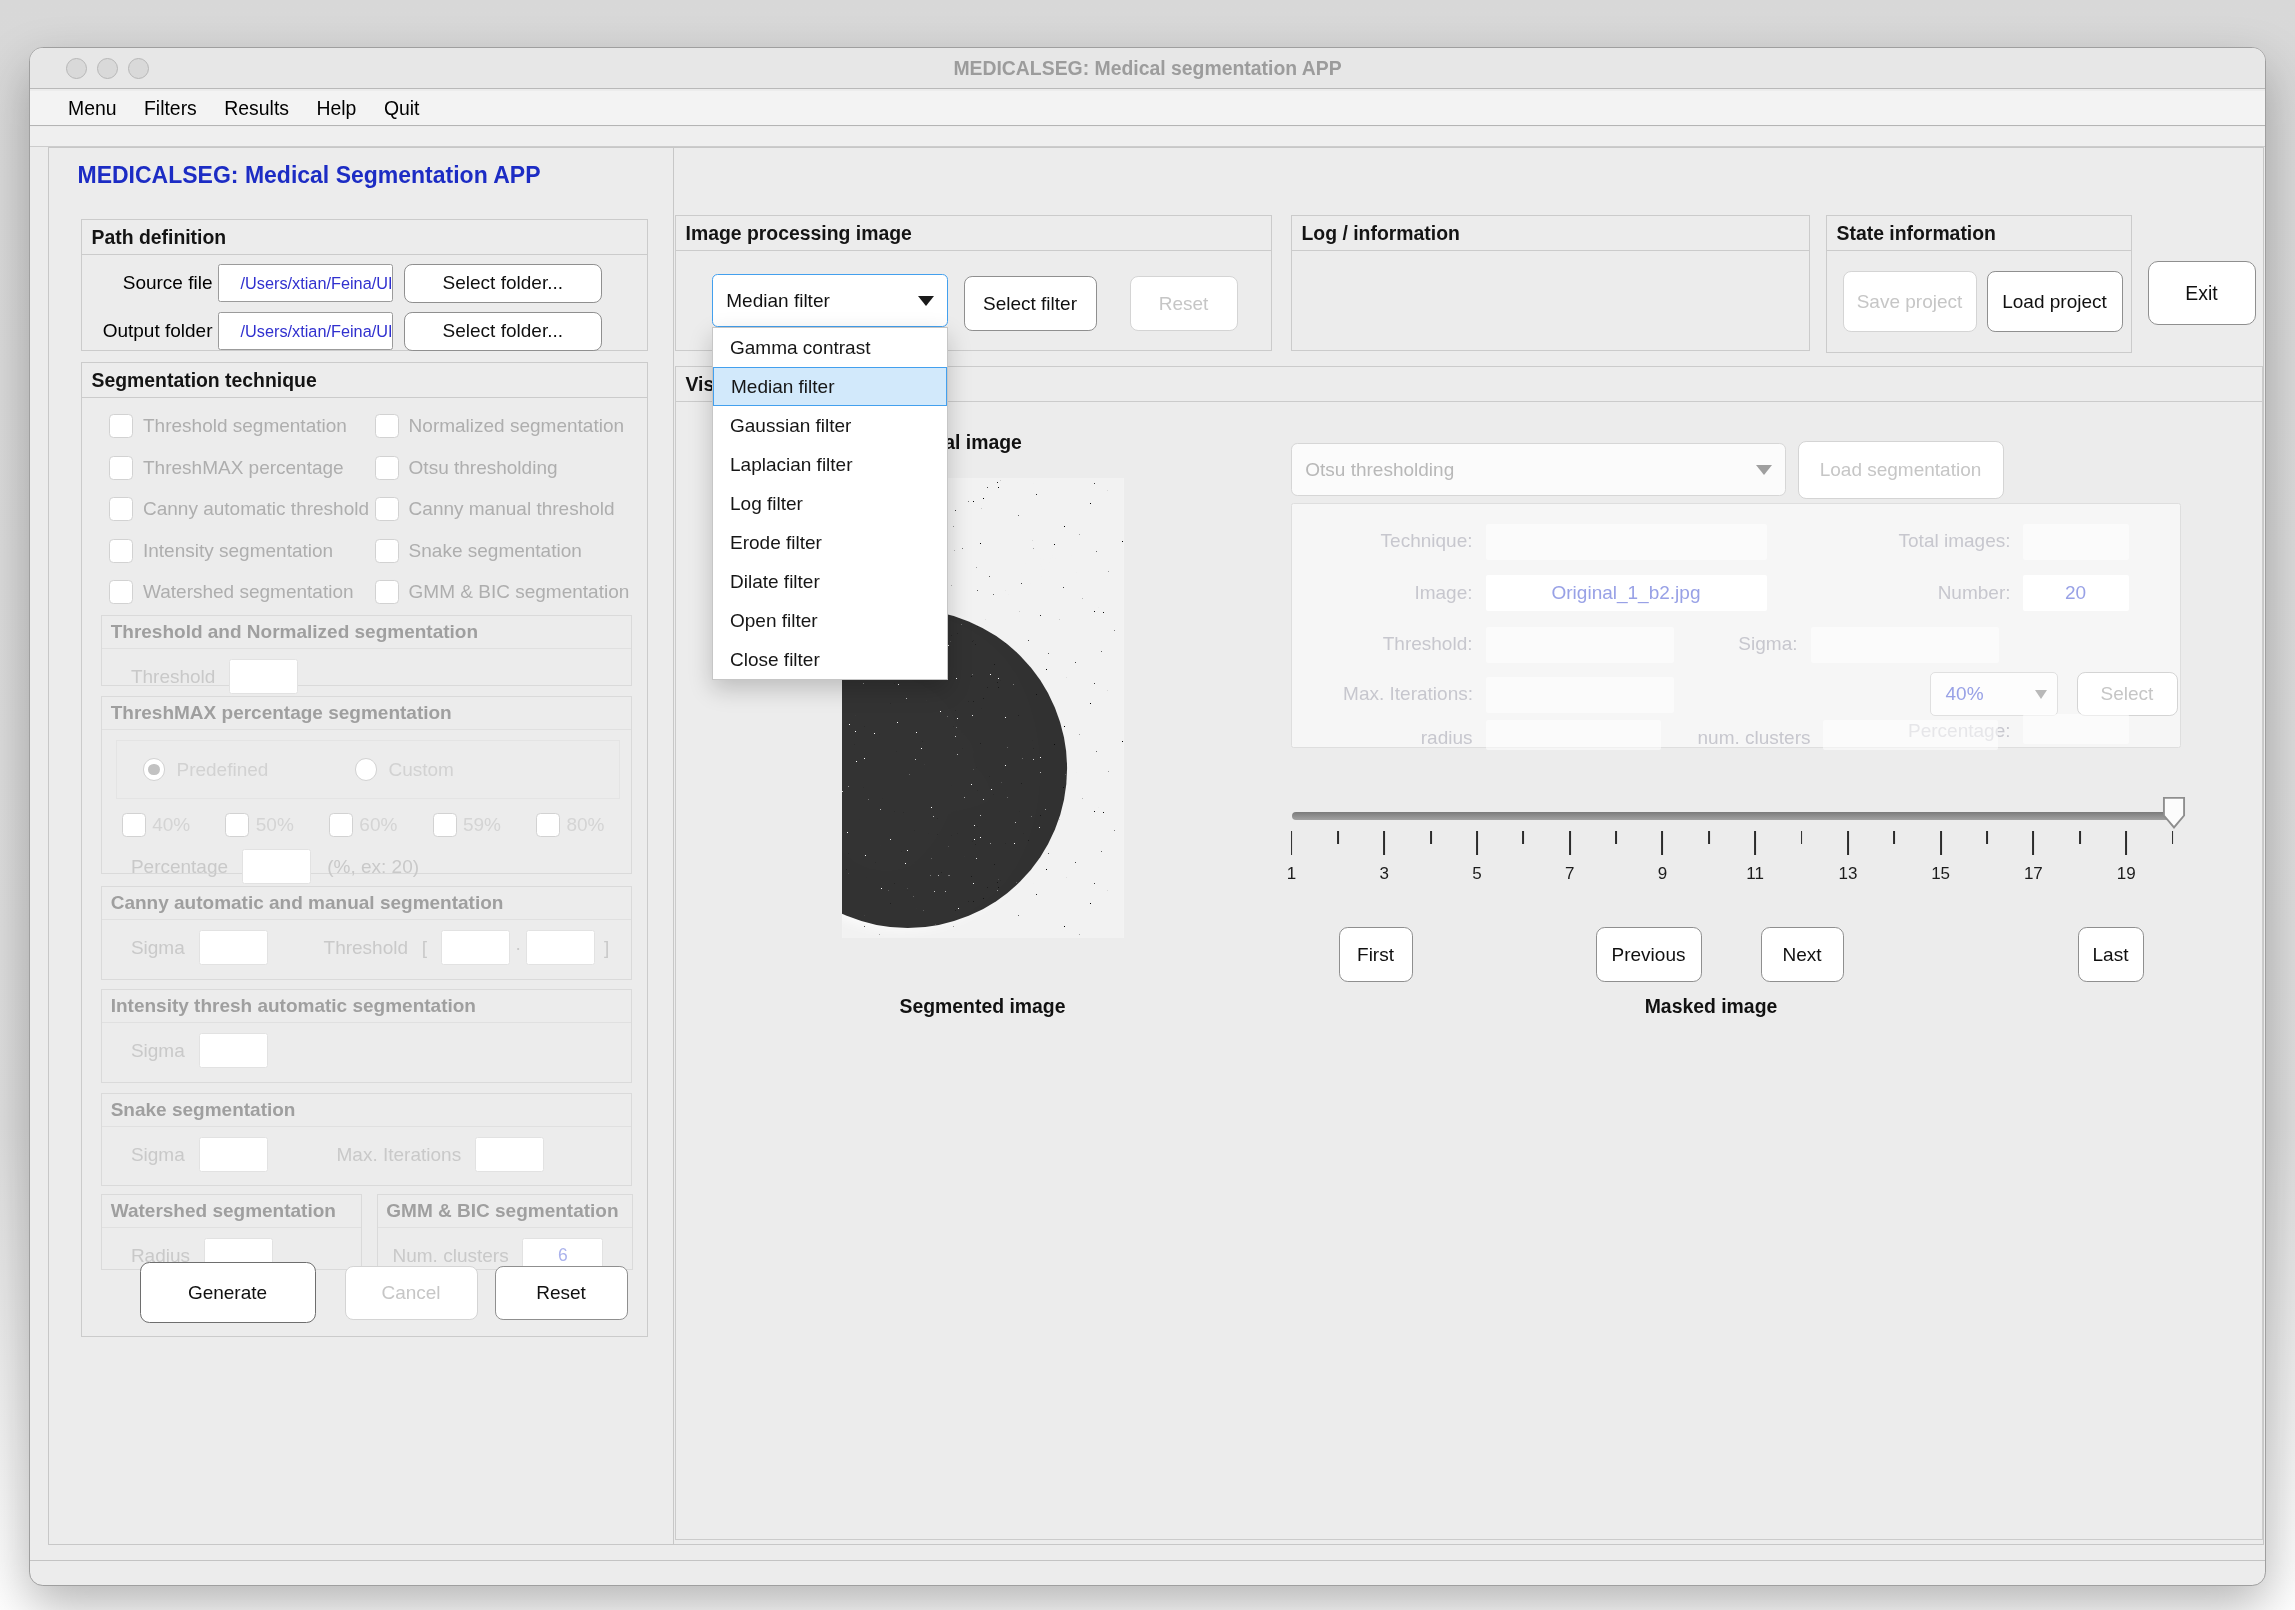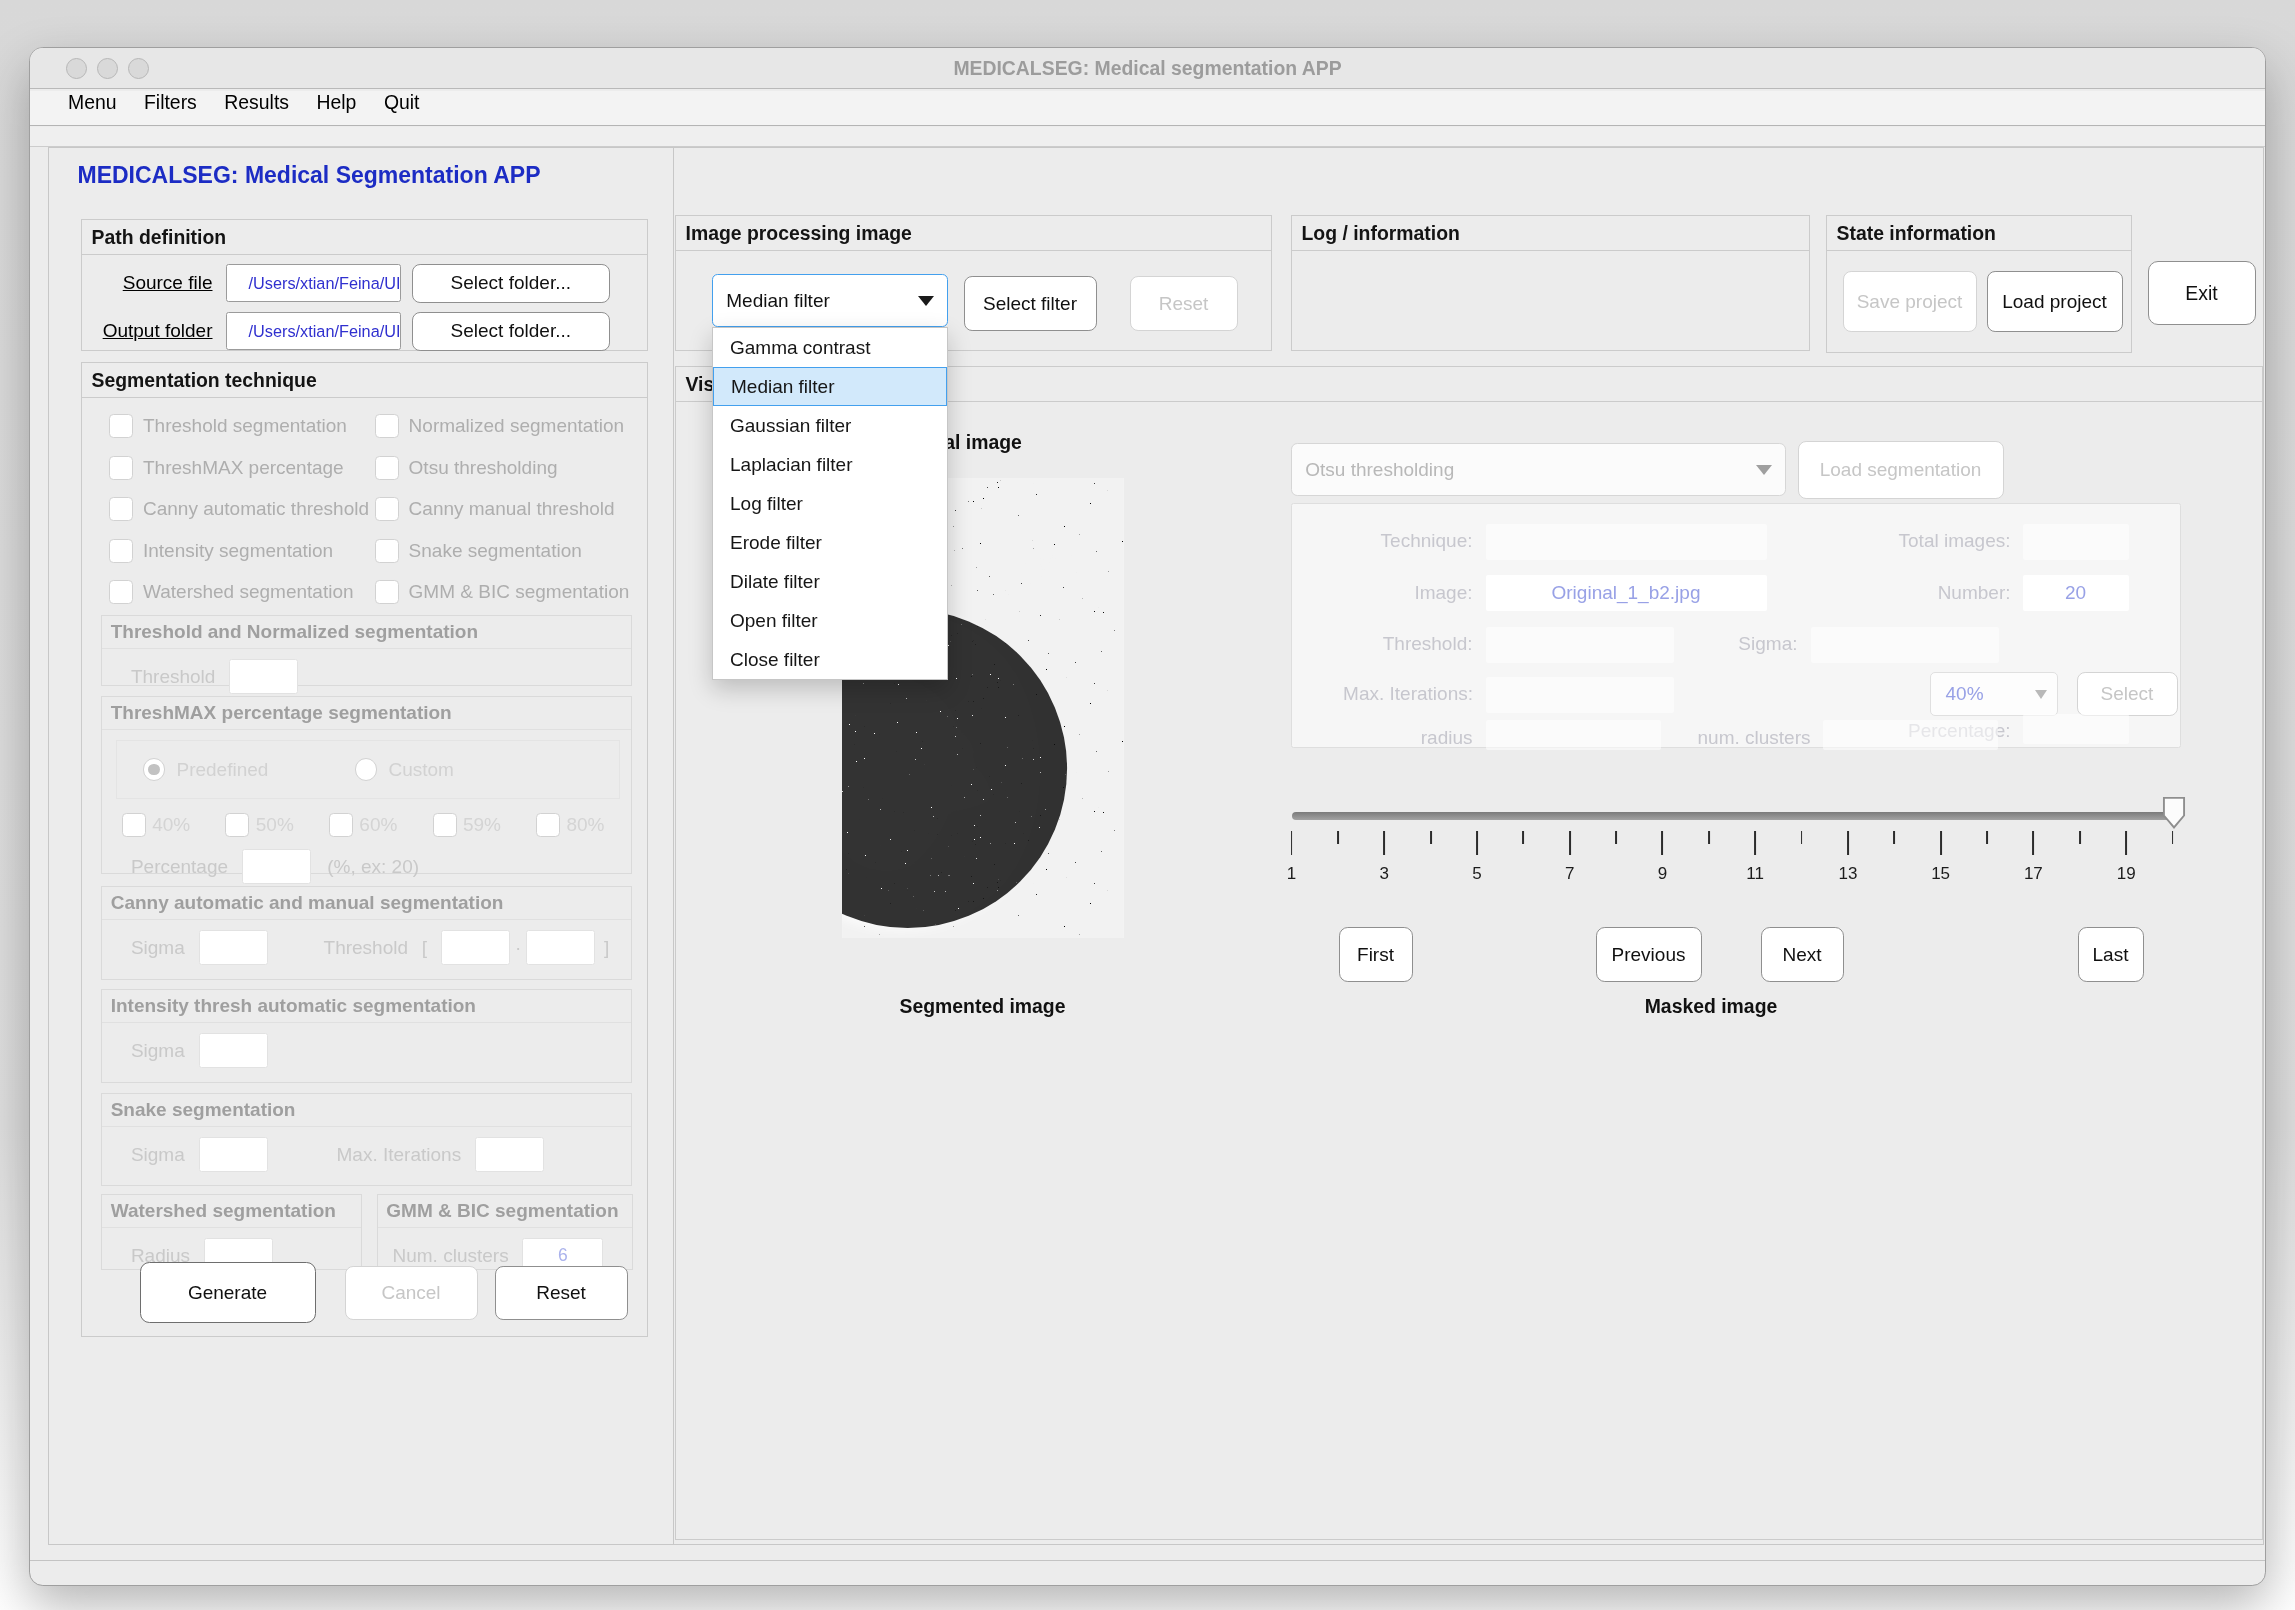--- a/index.html
+++ b/index.html
@@ -19,21 +19,21 @@
     position:absolute; left:0; top:0; right:0; height:41px;
     background:#e7e7e7; border-bottom:1.3px solid #b9b9b9;
     border-radius:12.5px 12.5px 0 0; display:flex; align-items:center;
   }
   .lights { position:absolute; left:36px; top:0; height:41px; display:flex; align-items:center; gap:10px; }
   .light { width:21px; height:21px; border-radius:50%; background:#d9d9d9; border:1.3px solid #b7b7b7; }
   .win-title { width:100%; text-align:center; font-weight:bold; font-size:19.4px; color:#9c9c9c; }
   .menubar {
     position:absolute; left:0; top:43px; right:0; height:35px;
     background:#f3f3f3; border-bottom:1.3px solid #b4b4b4;
-    display:flex; align-items:flex-start; gap:27.5px; padding-left:38px; font-size:19.4px; color:#000;
+    display:flex; align-items:center; gap:27.5px; padding-left:38px; font-size:19.4px; color:#000;
   }
   .menubar span { cursor:default; }
   .substrip {
     position:absolute; left:0; top:79px; right:0; height:20px;
     background:#efefef; border-bottom:1.3px solid #cccccc;
   }
   .footerline { position:absolute; left:0; right:0; top:1497px; height:16.3px; border-bottom:1.3px solid #c3c3c3; }
 
   
   .frame {
@@ -61,21 +61,21 @@
   }
   .field.blue { color:#3030cf; font-size:16.3px;padding-left:23px; }
   .cb { width:24px; height:24px; background:#fff; border:1.3px solid #d2d2d2; border-radius:4.4px; flex:none; }
   .rad { width:22.5px; height:22.5px; background:#fff; border:1.3px solid #d2d2d2; border-radius:50%; flex:none; position:relative; }
   .rad.on::after { content:""; position:absolute; inset:4.4px; border-radius:50%; background:#c2c2c2; }
   .dimtxt { color:#aeaeae; font-size:19px; white-space:nowrap; }
 
   
   #g-path { left:32px; top:71px; width:567px; height:132px; }
   .prow { display:flex; align-items:center; margin:8.8px 0 0 0; height:39px; }
-  .prow .plabel { width:131px; text-align:right; font-size:19px; color:#000; margin-right:13px; white-space:nowrap;text-decoration:underline; }
+  .prow .plabel { width:131px; text-align:right; font-size:19px; color:#000; margin-right:5px; white-space:nowrap; }
   .prow .field { width:175px; height:38px; }
   .prow .btn { width:198px; height:39px; margin-left:11.3px; }
 
   #g-tools { left:626px; top:67px; width:597px; height:136px; }
   #g-log  { left:1242px; top:67px; width:519px; height:136px; }
   #g-state{ left:1777px; top:67px; width:306px; height:138px; }
   #exit-btn { position:absolute; left:2099px; top:113px; width:108px; height:64px; font-size:19.4px; border-radius:10px; }
 
   .combo {
     position:absolute; background:#fff; border:1.3px solid #b9b9b9; border-radius:5.6px;

